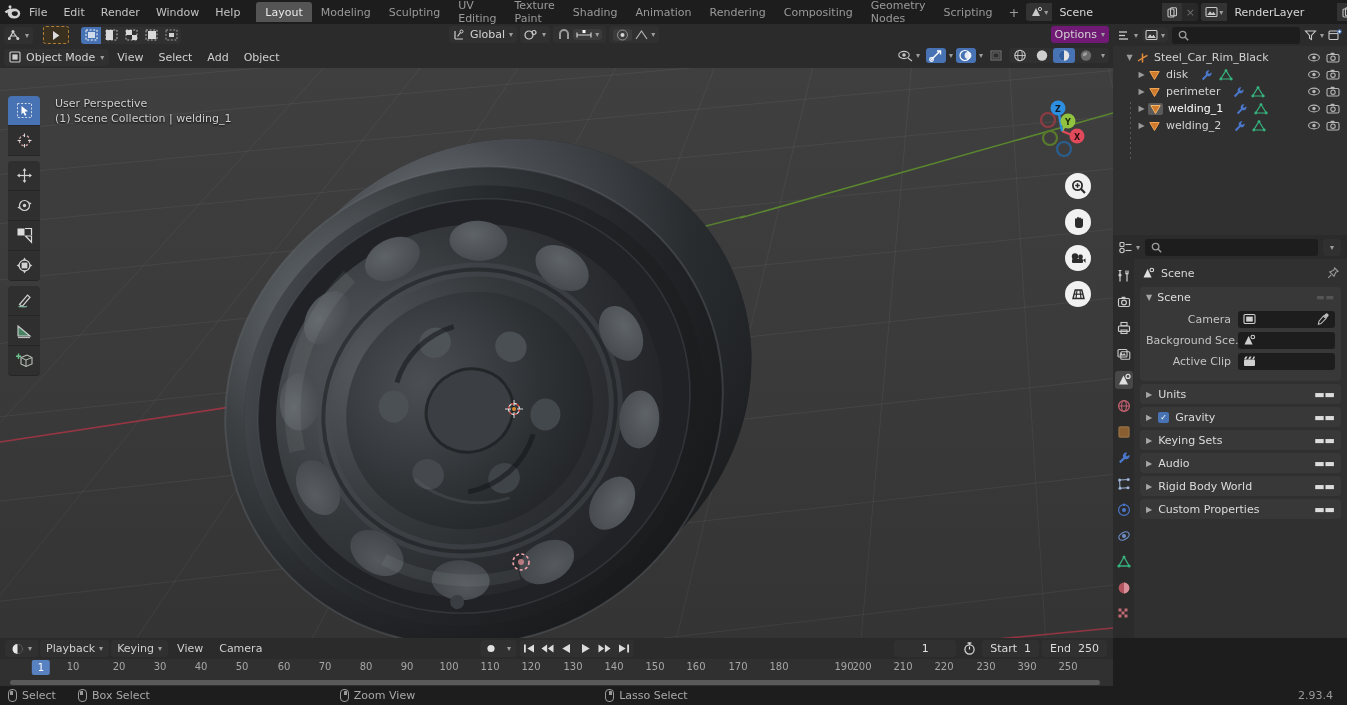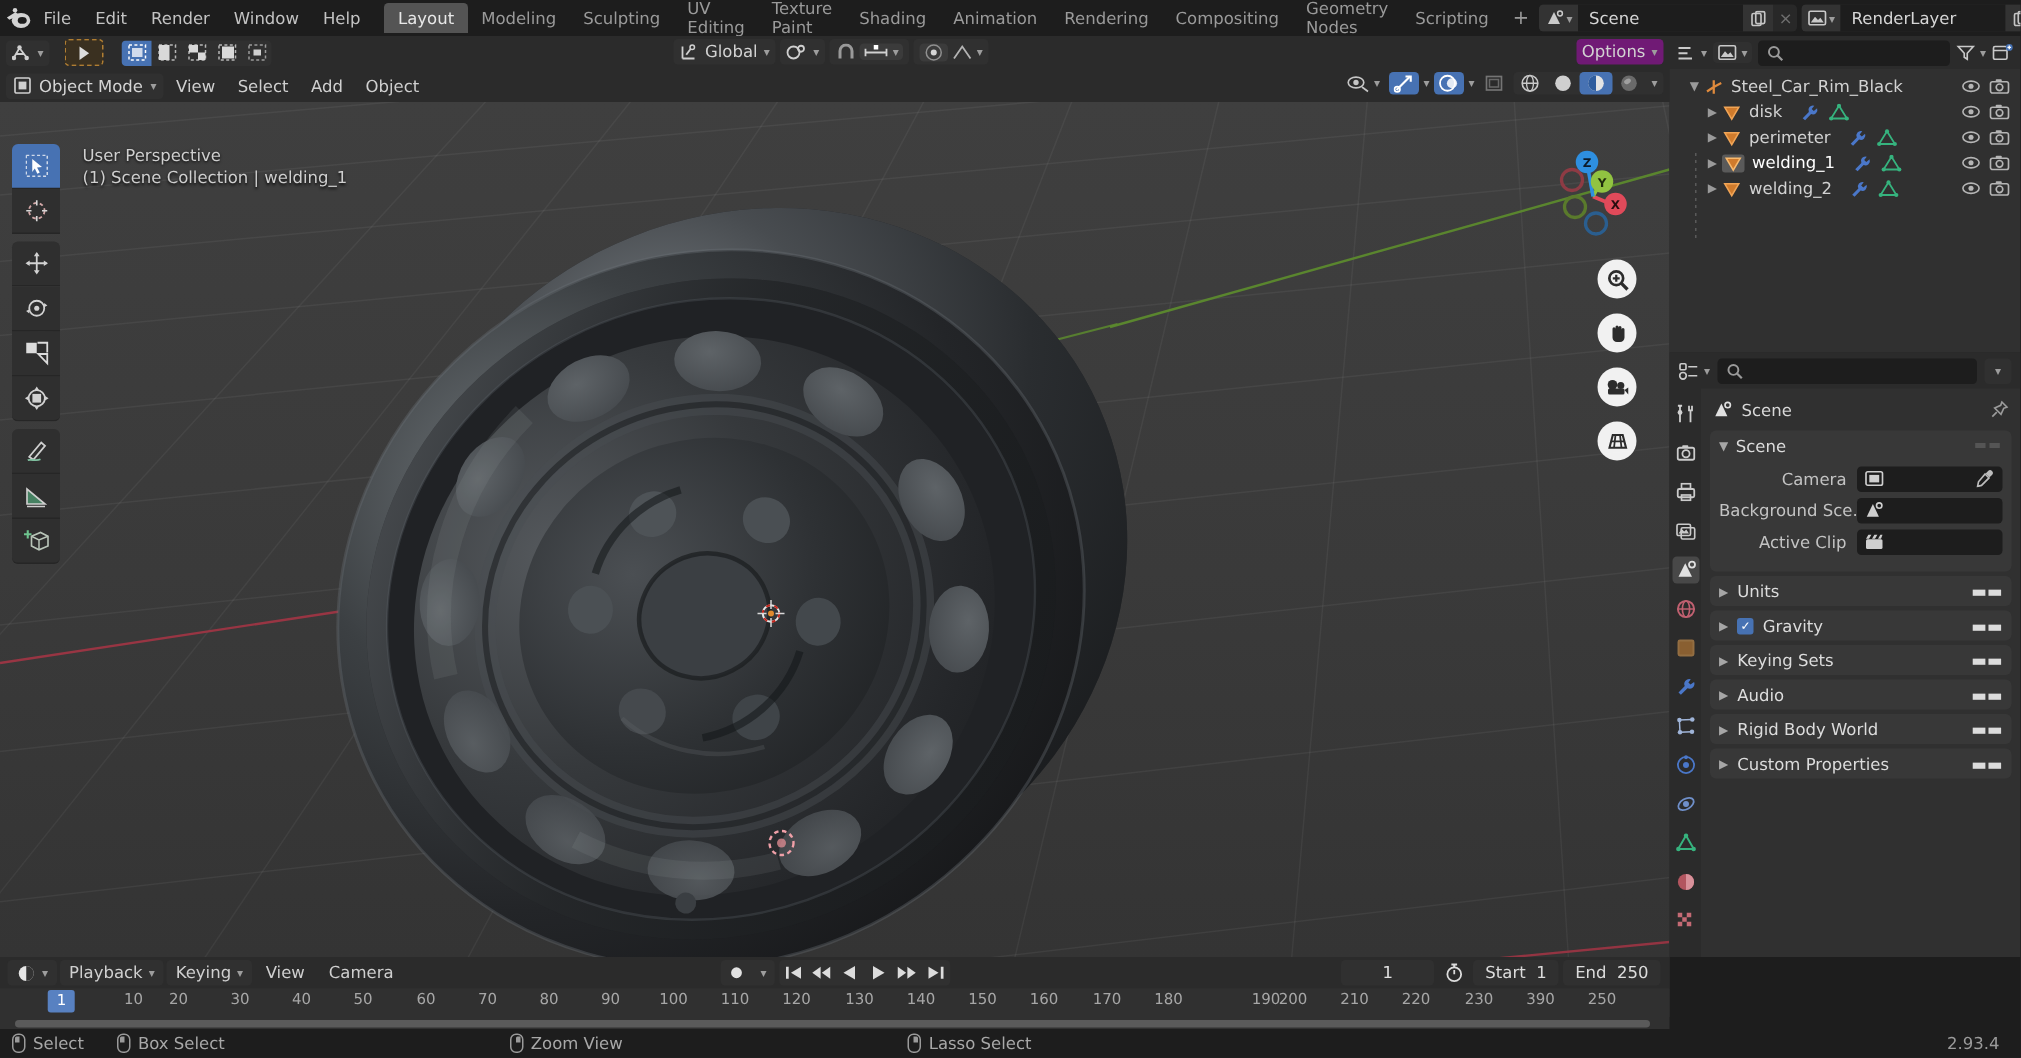--- a/index.html
+++ b/index.html
@@ -1233,21 +1233,21 @@
         </div>
         <div class="se-field">
           <span>End</span>
           <span>250</span>
         </div>
       </div>
     </div>
 
     <div class="tl-ruler">
       <div class="playhead" style="left:41px">1</div>
-      <div class="tick" style="left:89px">10</div>
+      <div class="tick" style="left:73px">10</div>
       <div class="tick" style="left:119px">20</div>
       <div class="tick" style="left:160px">30</div>
       <div class="tick" style="left:201px">40</div>
       <div class="tick" style="left:242px">50</div>
       <div class="tick" style="left:284px">60</div>
       <div class="tick" style="left:325px">70</div>
       <div class="tick" style="left:366px">80</div>
       <div class="tick" style="left:407px">90</div>
       <div class="tick" style="left:449px">100</div>
       <div class="tick" style="left:490px">110</div>

